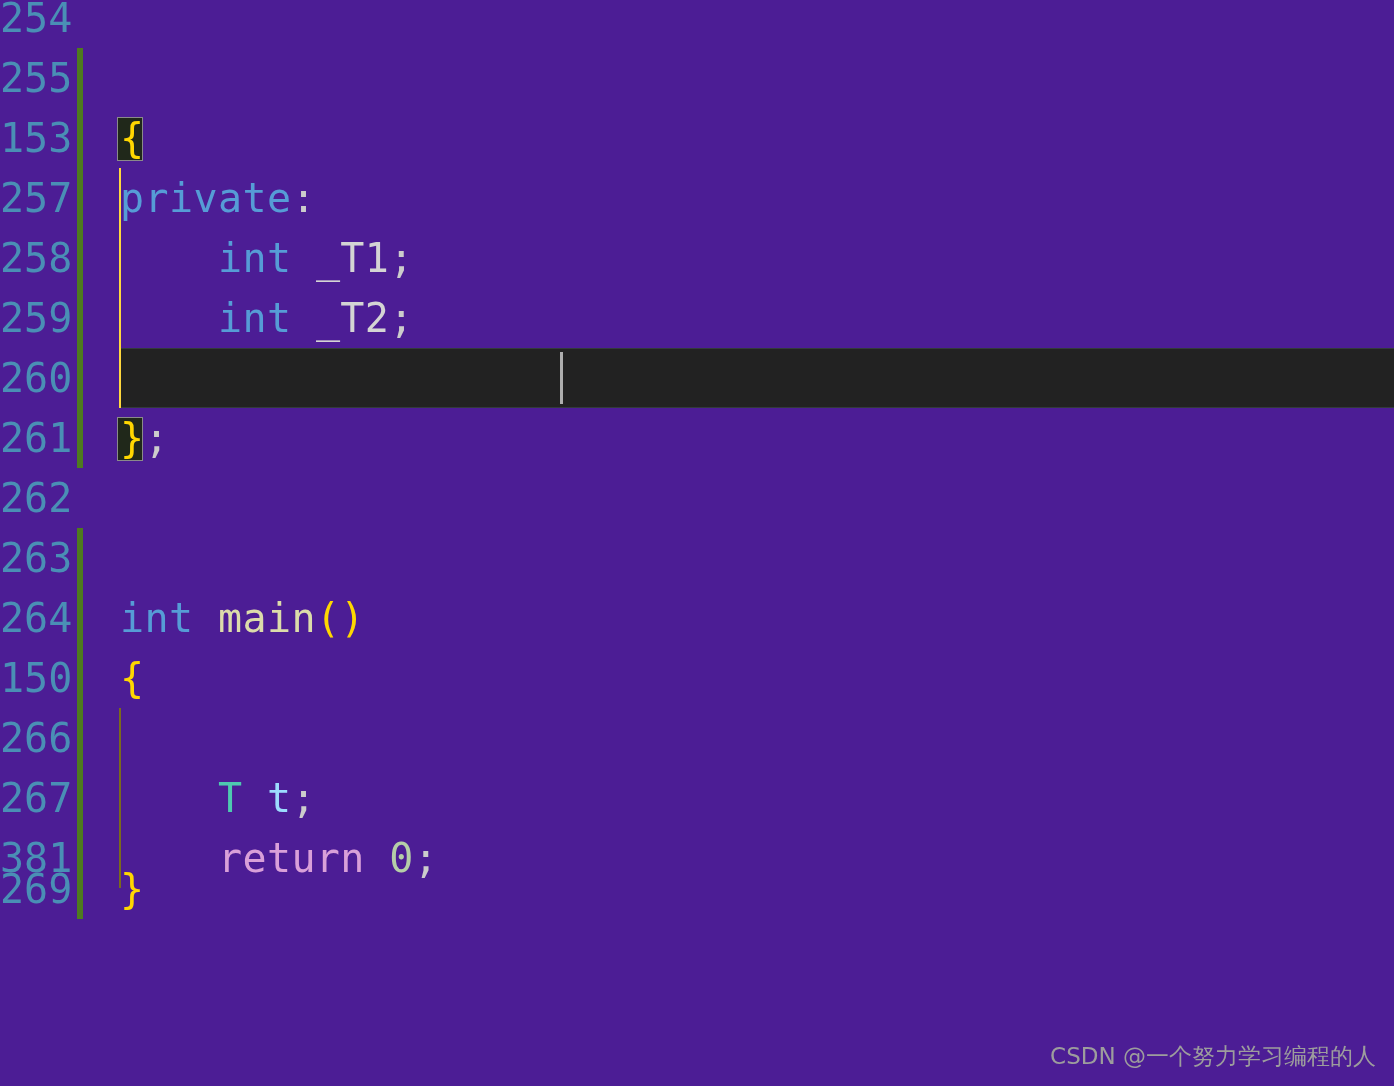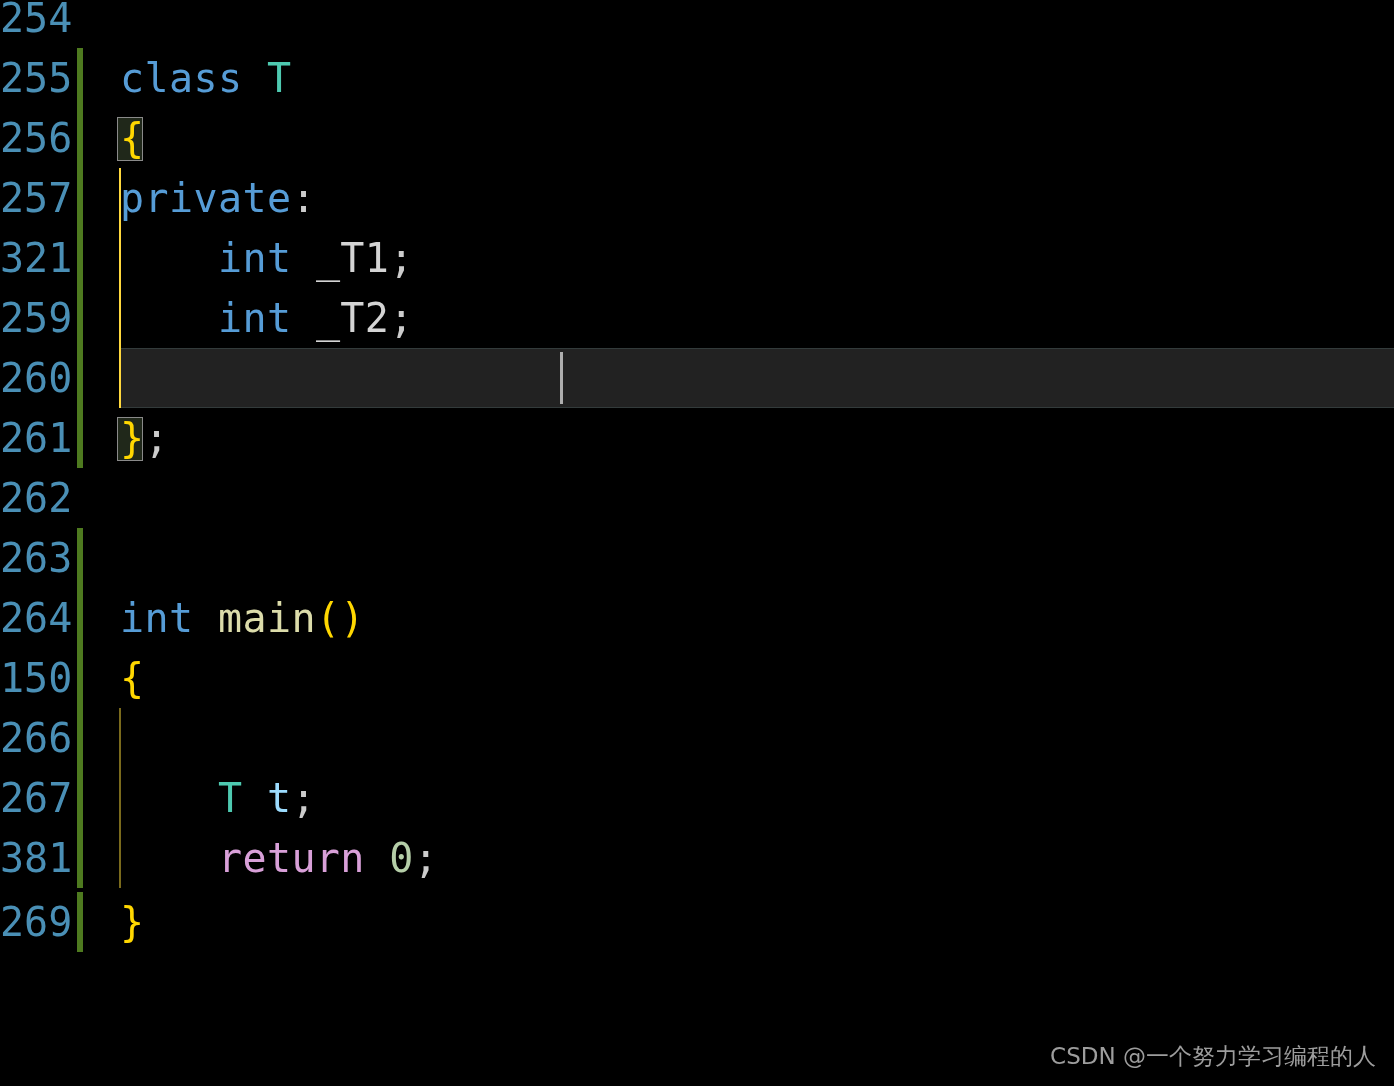--- a/index.html
+++ b/index.html
@@ -11,21 +11,21 @@
     width: 1394px;
     height: 1086px;
     overflow: hidden;
     font-family: "DejaVu Sans Mono", "Liberation Mono", monospace;
   }
 
   #editor {
     position: relative;
     width: 1394px;
     height: 1086px;
-    background: #000000;
+    background: #4c1d95;
     text-decoration: underline;
   }
 
   
   .row {
     position: absolute;
     left: 0;
     width: 1394px;
     height: 60px;
   }
@@ -138,36 +138,35 @@
 
 <div id="editor">
   <div id="rows">
       <div class="row" style="top: -12px;">
         <div class="gutter-num">254</div>
         <div class="code"></div>
       </div>
       <div class="row" style="top: 48px;">
         <div class="gutter-num">255</div>
         <div class="change-bar"></div>
-        <div class="code"><span class="t-kw">class </span><span class="t-type">T</span></div>
       </div>
       <div class="row" style="top: 108px;">
-        <div class="gutter-num">256</div>
+        <div class="gutter-num">153</div>
         <div class="change-bar"></div>
         <div class="bracket-box" style="left: 117px;"></div>
         <div class="code"><span class="t-brace">{</span></div>
       </div>
       <div class="row" style="top: 168px;">
         <div class="gutter-num">257</div>
         <div class="change-bar"></div>
         <div class="guide active"></div>
         <div class="code"><span class="t-kw">private</span><span class="t-punc">:</span></div>
       </div>
       <div class="row" style="top: 228px;">
-        <div class="gutter-num">321</div>
+        <div class="gutter-num">258</div>
         <div class="change-bar"></div>
         <div class="guide active"></div>
         <div class="code"><span class="t-punc">    </span><span class="t-kw">int</span><span class="t-punc"> </span><span class="t-ident">_T1</span><span class="t-punc">;</span></div>
       </div>
       <div class="row" style="top: 288px;">
         <div class="gutter-num">259</div>
         <div class="change-bar"></div>
         <div class="guide active"></div>
         <div class="code"><span class="t-punc">    </span><span class="t-kw">int</span><span class="t-punc"> </span><span class="t-ident">_T2</span><span class="t-punc">;</span></div>
       </div>
@@ -214,21 +213,21 @@
         <div class="change-bar"></div>
         <div class="guide dim"></div>
         <div class="code"><span class="t-punc">    </span><span class="t-type">T</span><span class="t-punc"> </span><span class="t-var">t</span><span class="t-punc">;</span></div>
       </div>
       <div class="row" style="top: 828px;">
         <div class="gutter-num">381</div>
         <div class="change-bar"></div>
         <div class="guide dim"></div>
         <div class="code"><span class="t-punc">    </span><span class="t-ctrl">return</span><span class="t-punc"> </span><span class="t-num">0</span><span class="t-punc">;</span></div>
       </div>
-      <div class="row" style="top: 892px;">
+      <div class="row" style="top: 859px;">
         <div class="gutter-num">269</div>
         <div class="change-bar"></div>
         <div class="code"><span class="t-brace">}</span></div>
       </div>
     </div>
 
   <div id="watermark">CSDN @一个努力学习编程的人</div>
 </div>
 
 </body></html>

